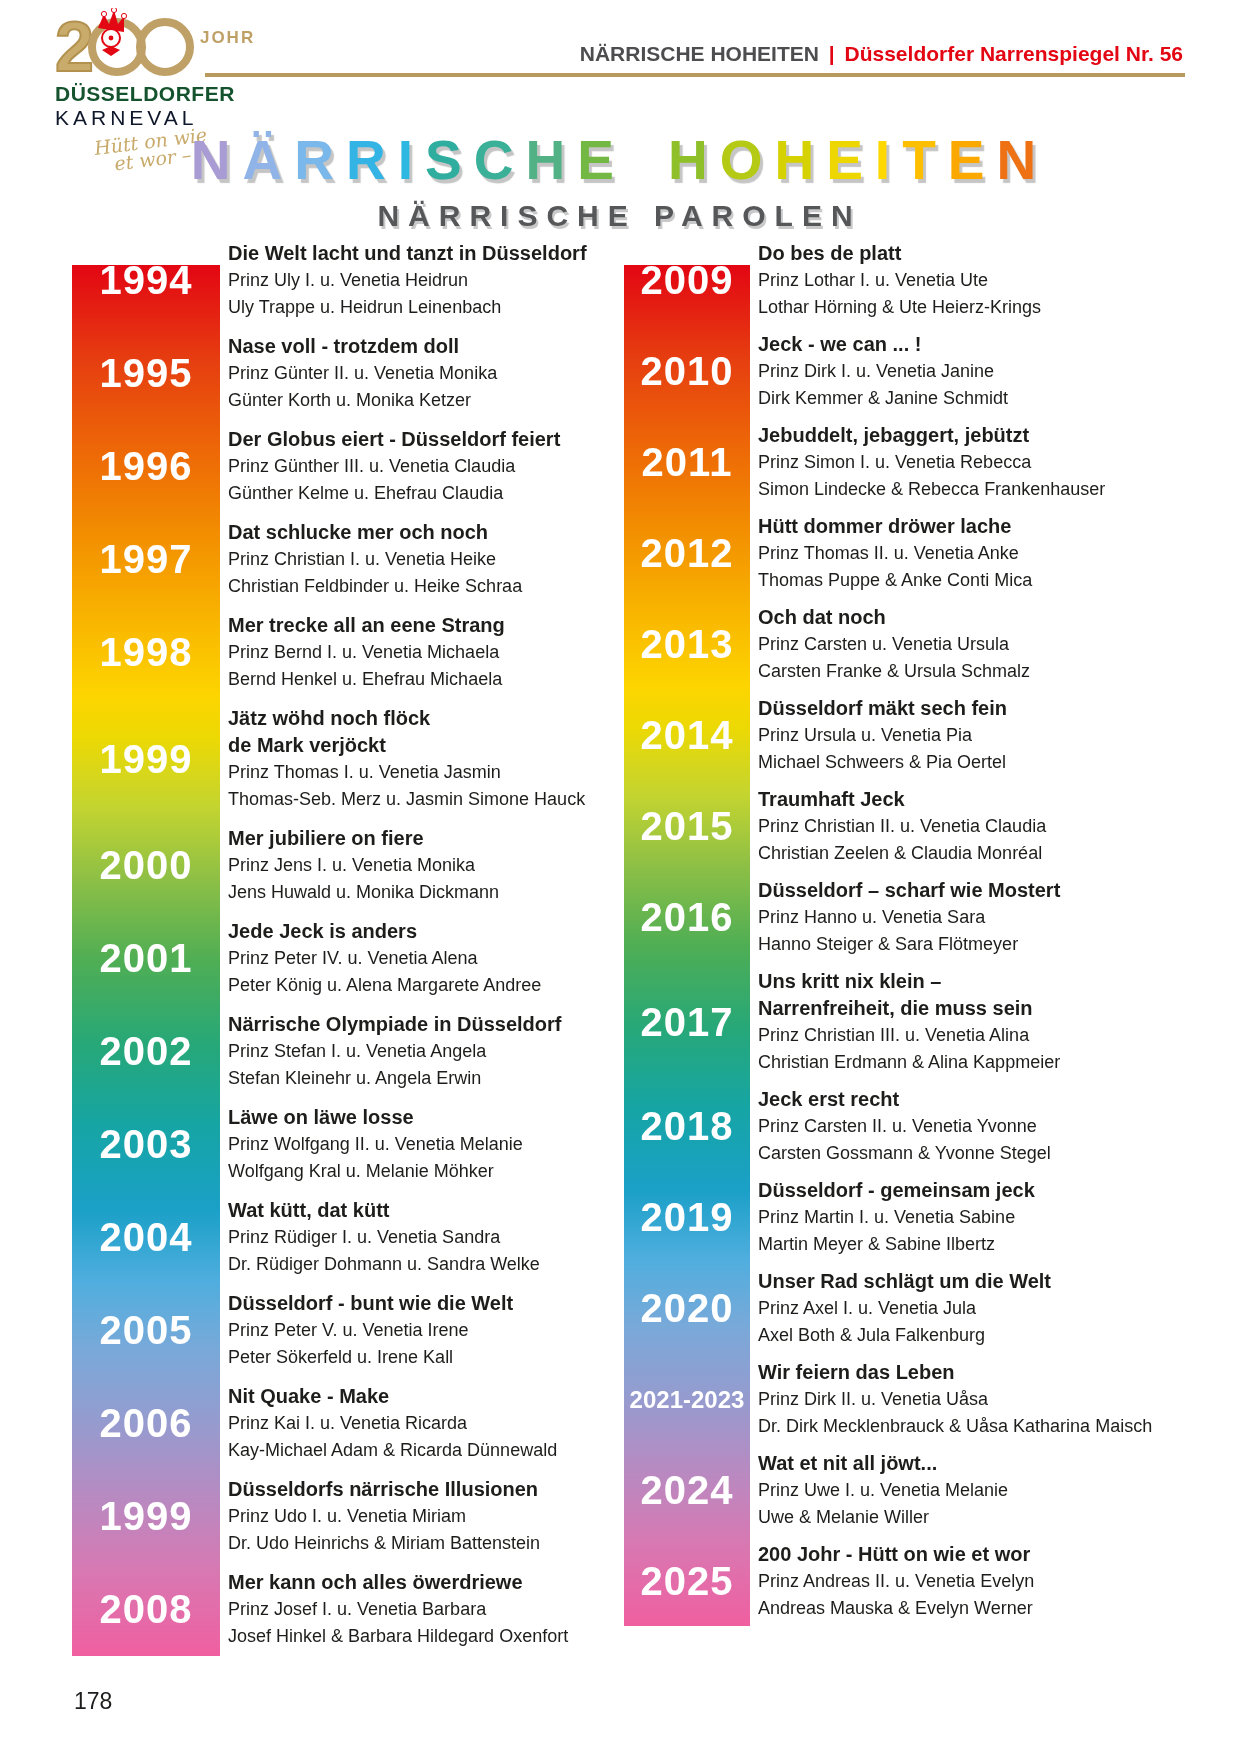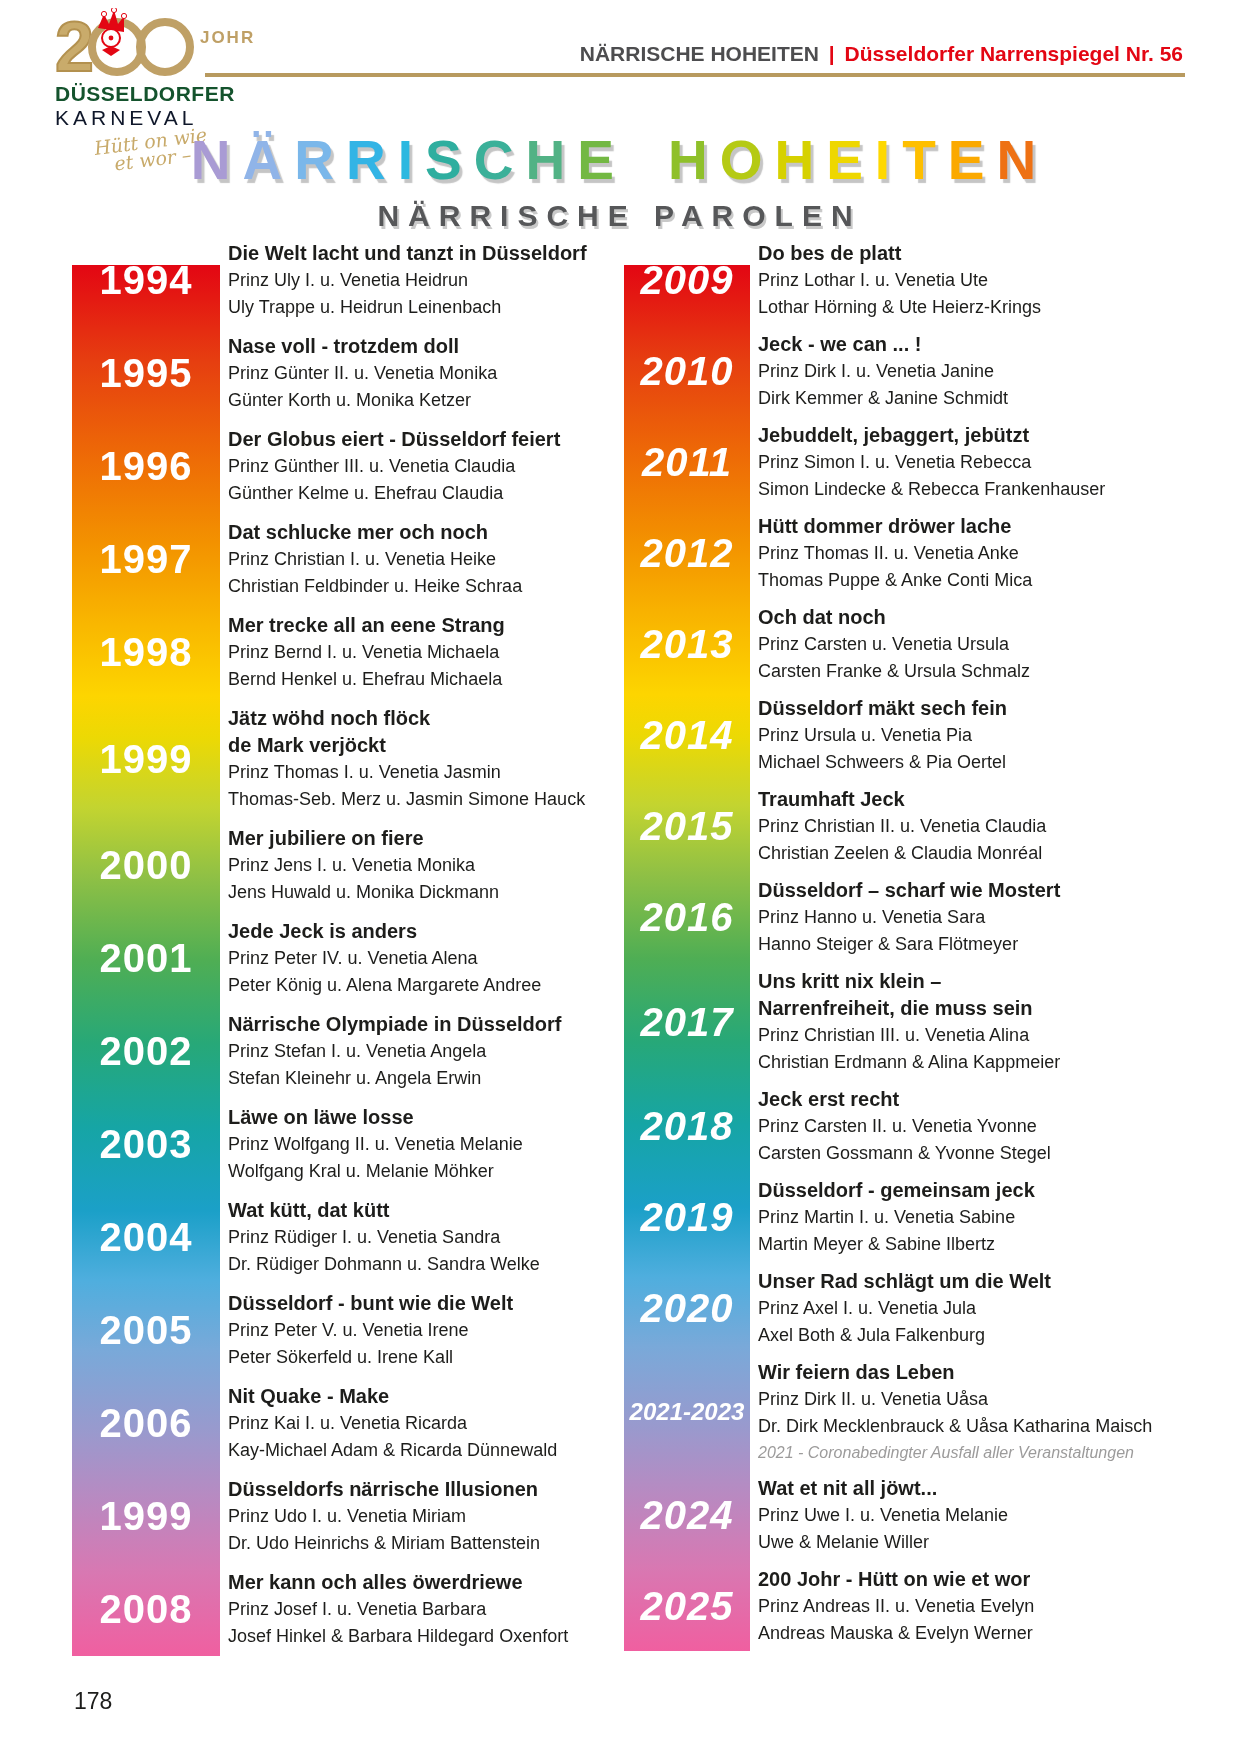--- a/index.html
+++ b/index.html
@@ -47,21 +47,21 @@
            #fdd500 31%,#ecd904 34%,#c3d430 39%,#8fc045 44%,#4fae54 50%,
            #27a878 56%,#16a5a5 62%,#1ba0c8 68%,#4faede 73%,#79a9d9 78%,
            #9a99cd 84%,#b48cc3 88%,#d878b2 94%,#f05fa0 100%);}
   #col-left .strip{width:148px;}
   #col-right .strip{width:126px;}
   .entry{position:relative;z-index:1;display:flex;align-items:center;}
   #col-left .entry{margin-bottom:12px;}
   #col-right .entry{margin-bottom:10px;}
   .year-cell{flex-shrink:0;display:flex;justify-content:center;align-items:center;}
   #col-left .year-cell{width:148px;}
-  #col-right .year-cell{width:126px;font-style:italic;}
+  #col-right .year-cell{width:126px;}
   .year{color:#fff;font-weight:bold;font-size:40px;letter-spacing:1px;}
   .year.small{font-size:24px;letter-spacing:0;}
   .text-cell{padding-left:8px;}
   .motto{font-size:20px;font-weight:bold;line-height:27px;white-space:nowrap;}
   .line{font-size:18px;line-height:27px;white-space:nowrap;}
   .note{font-size:16px;line-height:25px;font-style:italic;color:#9c9b9b;white-space:nowrap;}
 
   .page-num{position:absolute;left:74px;top:1688px;font-size:23px;}
 </style>
 </head>
@@ -381,21 +381,20 @@
         </div>
       </div>
       <div class="entry">
         <div class="year-cell">
           <span class="year small">2021-2023</span>
         </div>
         <div class="text-cell">
           <div class="motto">Wir feiern das Leben</div>
           <div class="line">Prinz Dirk II. u. Venetia Uåsa</div>
           <div class="line">Dr. Dirk Mecklenbrauck &amp; Uåsa Katharina Maisch</div>
-          <div class="note">2021 - Coronabedingter Ausfall aller Veranstaltungen</div>
         </div>
       </div>
       <div class="entry">
         <div class="year-cell">
           <span class="year">2024</span>
         </div>
         <div class="text-cell">
           <div class="motto">Wat et nit all jöwt...</div>
           <div class="line">Prinz Uwe I. u. Venetia Melanie</div>
           <div class="line">Uwe &amp; Melanie Willer</div>

